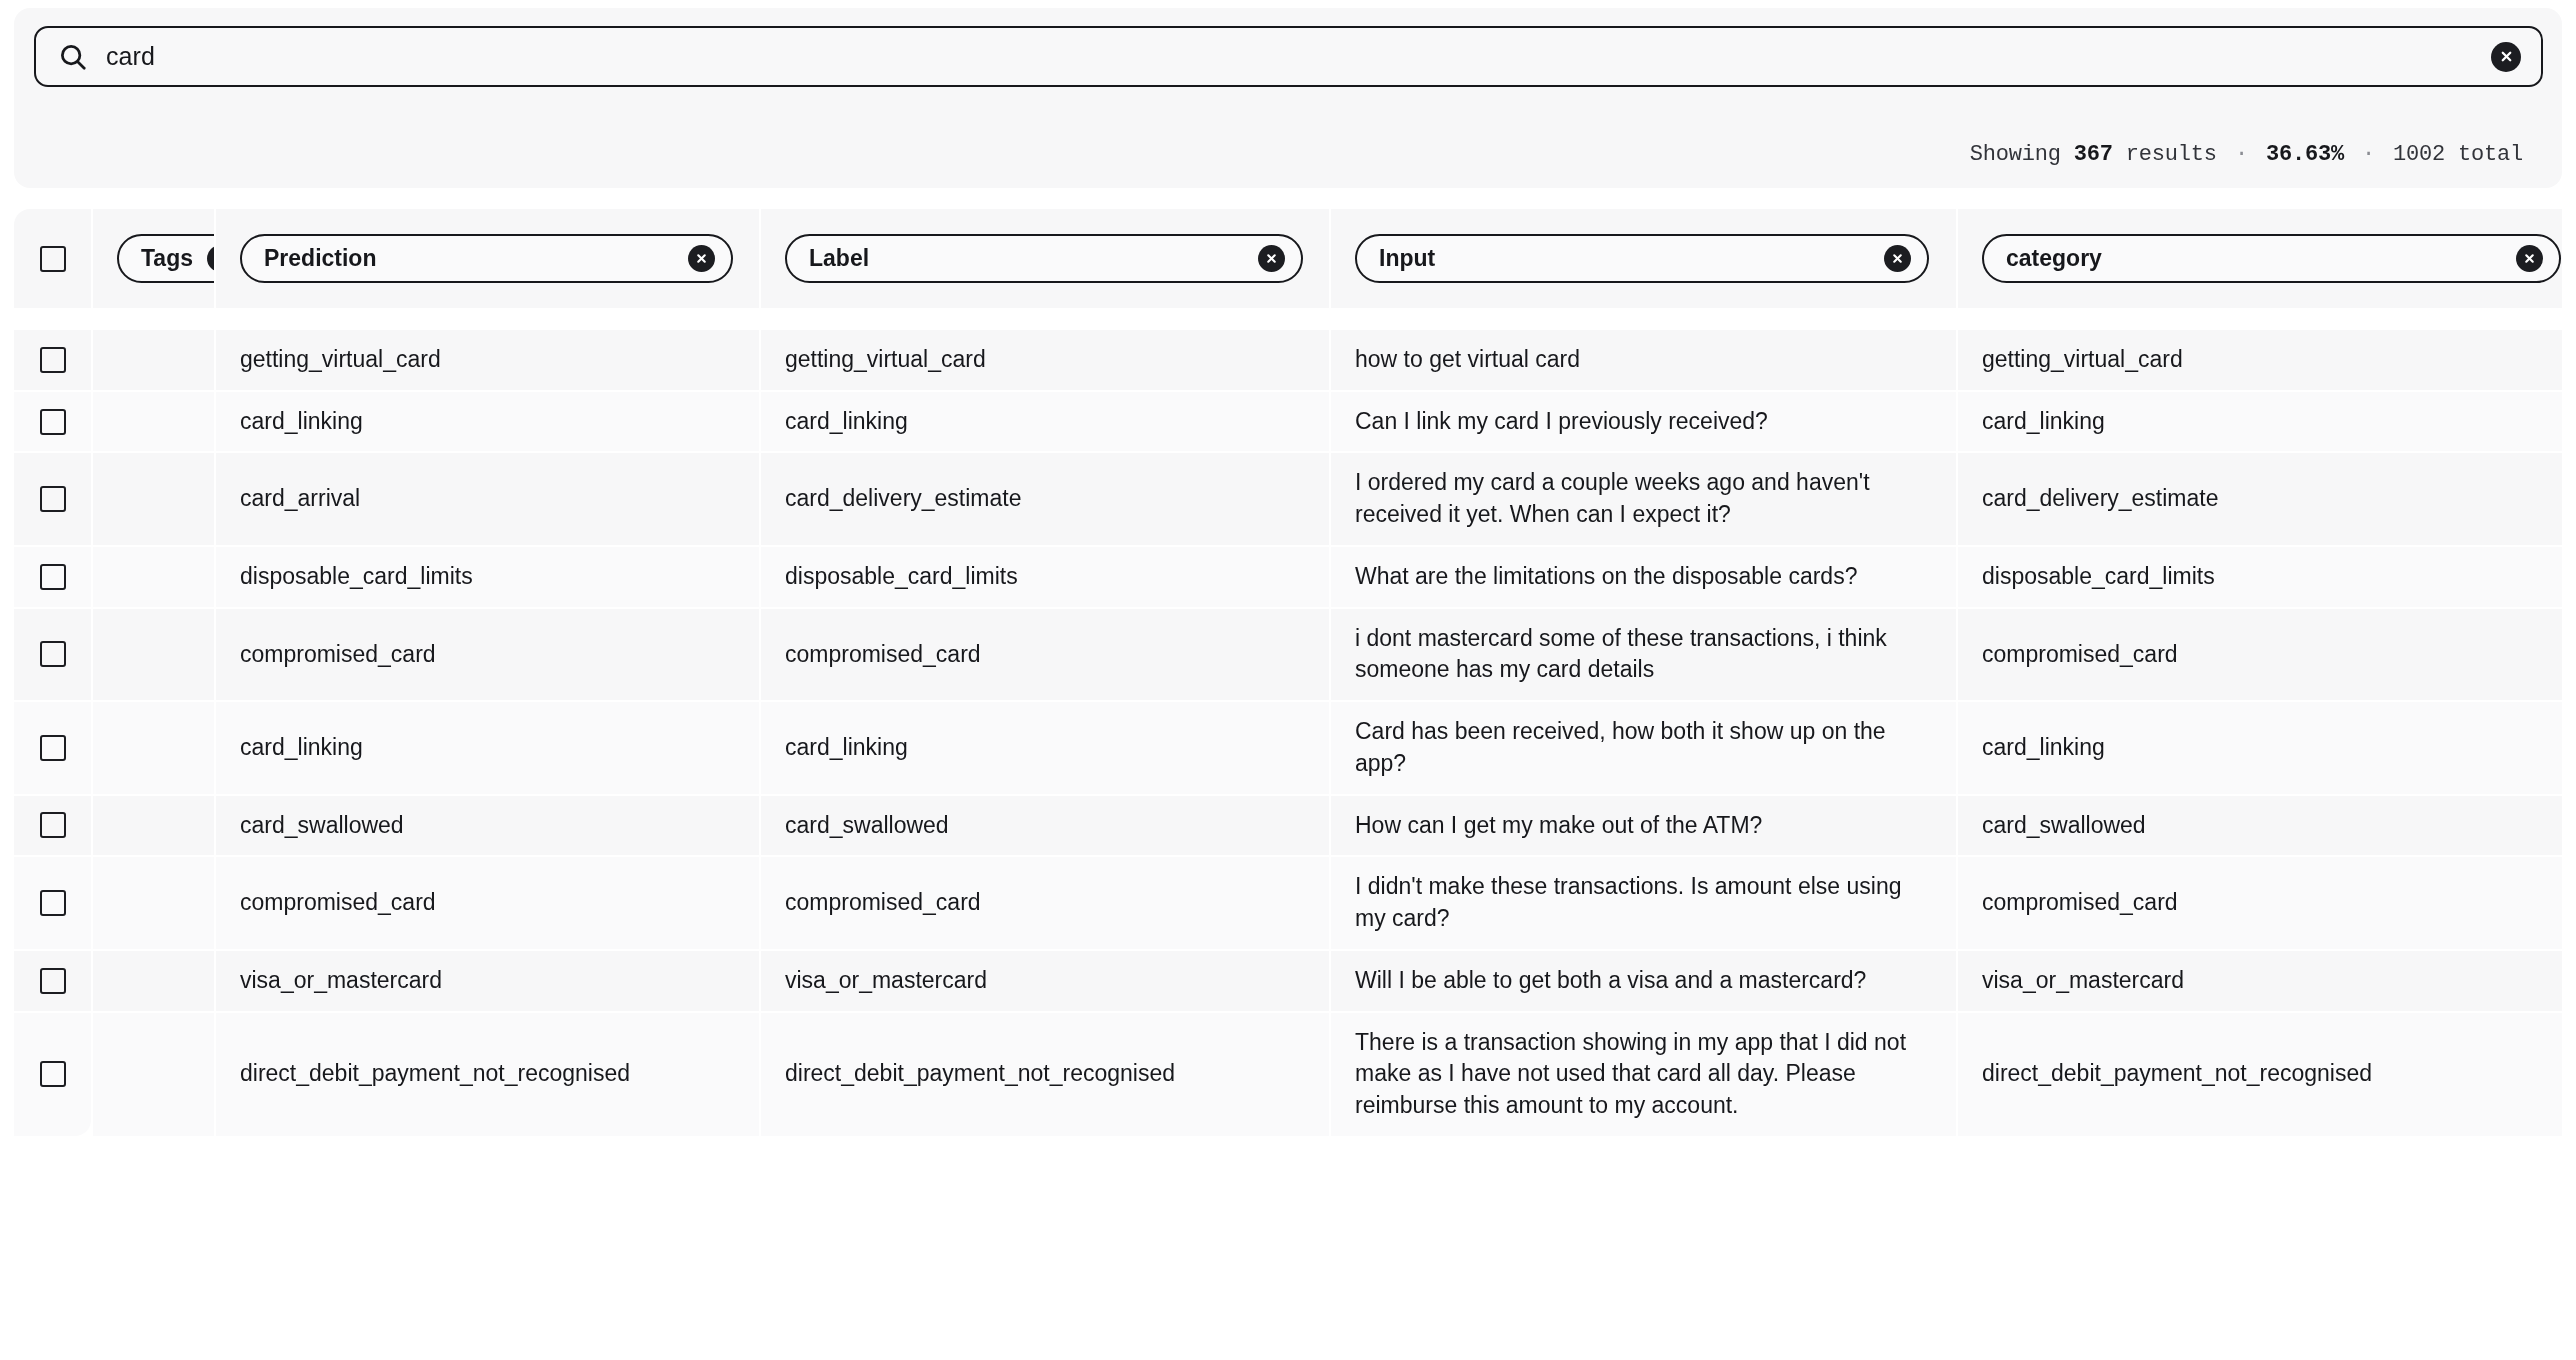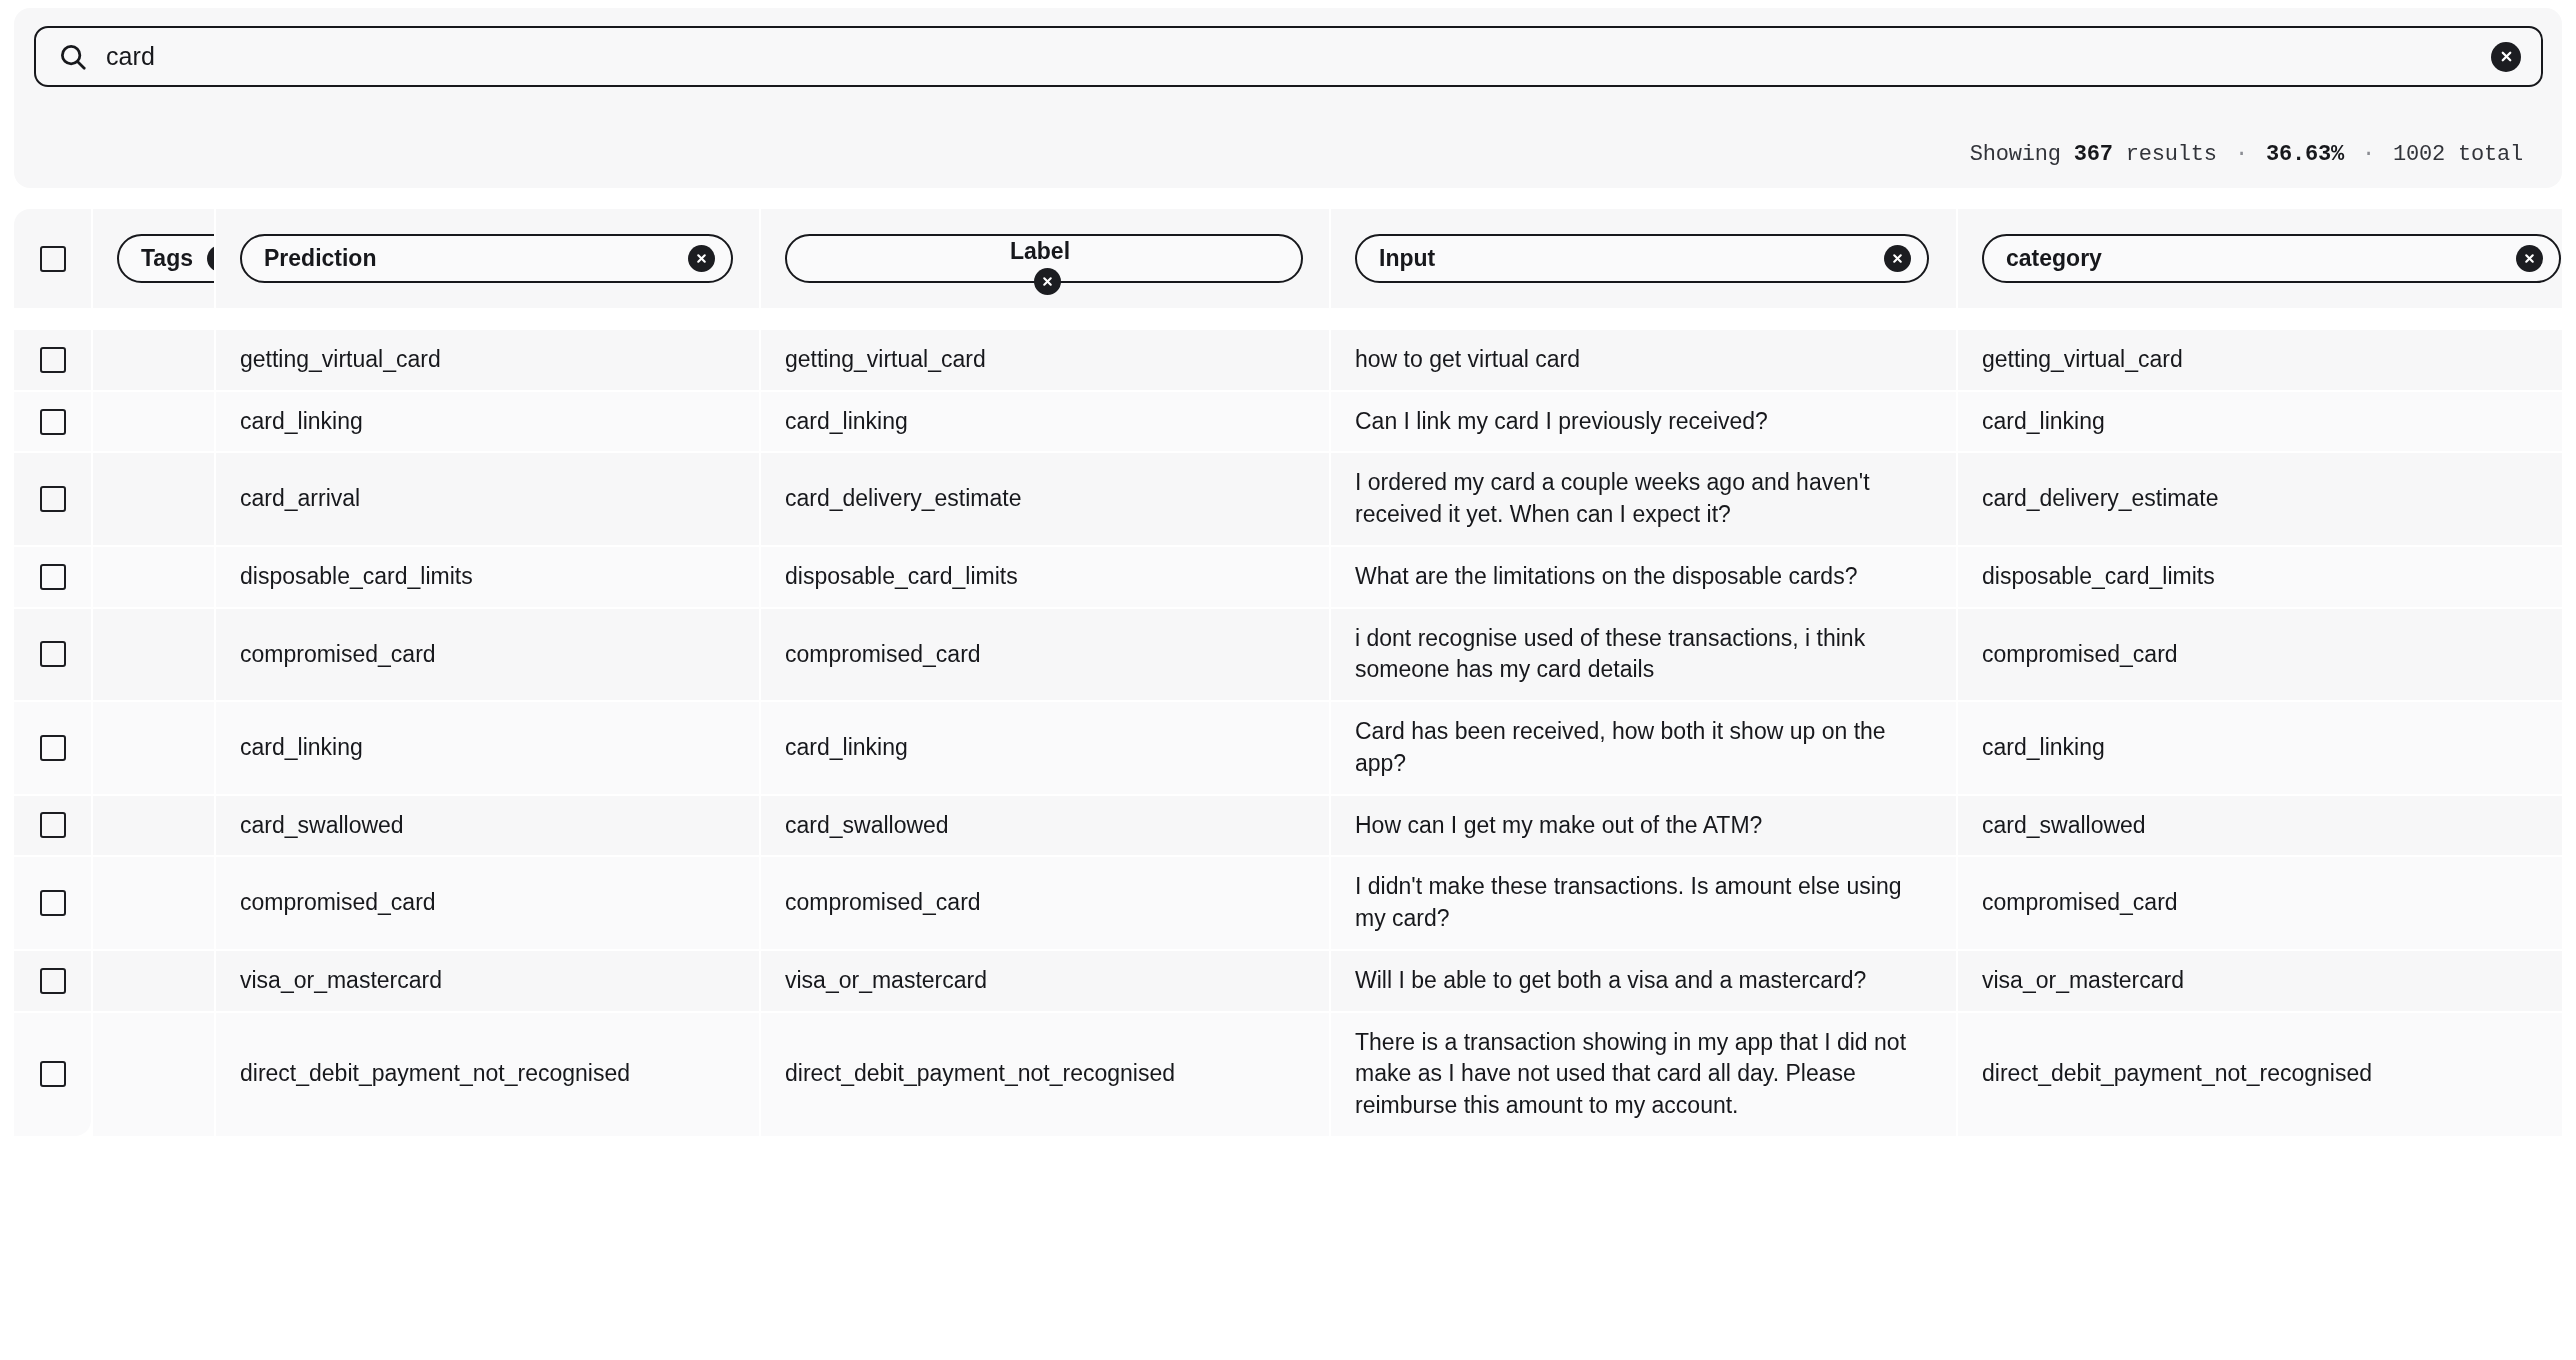--- a/index.html
+++ b/index.html
@@ -127,21 +127,21 @@
   .pill-x {
     width: 27px; height: 27px;
     flex: 0 0 27px;
     border-radius: 50%;
     background: #1c1d21;
     display: flex; align-items: center; justify-content: center;
     cursor: pointer;
   }
   .pill-x svg { width: 13px; height: 13px; display: block; }
   .pill-w-pred  { width: 493px; }
-  .pill-w-label { width: 518px; flex-direction: column; }
+  .pill-w-label { width: 518px; }
   .pill-w-input { width: 574px; }
   .pill-w-cat   { width: 579px; }
 
   .hdr-gap { height: 22px; width: 2548px; background: #ffffff; }
 
   
   .body-row .cell { background: #f7f7f8; }
   .body-row.odd .cell { background: #fafafb; }
   .body-row .cell + .cell { border-left: 2px solid #ffffff; }
   .body-row + .body-row .cell { border-top: 2px solid #ffffff; }
@@ -388,21 +388,21 @@
       <div class="cell c-tags">
           <span class="cell-text"></span>
         </div>
       <div class="cell c-pred">
           <span class="cell-text">compromised_card</span>
         </div>
       <div class="cell c-label">
           <span class="cell-text">compromised_card</span>
         </div>
       <div class="cell c-input">
-          <span class="cell-text">i dont recognise used of these transactions, i think someone has my card details</span>
+          <span class="cell-text">i dont mastercard some of these transactions, i think someone has my card details</span>
         </div>
       <div class="cell c-cat">
           <span class="cell-text">compromised_card</span>
         </div>
     </div>
 
     <div class="row body-row odd">
       <div class="cell c-check">
           <span class="checkbox"></span>
         </div>

